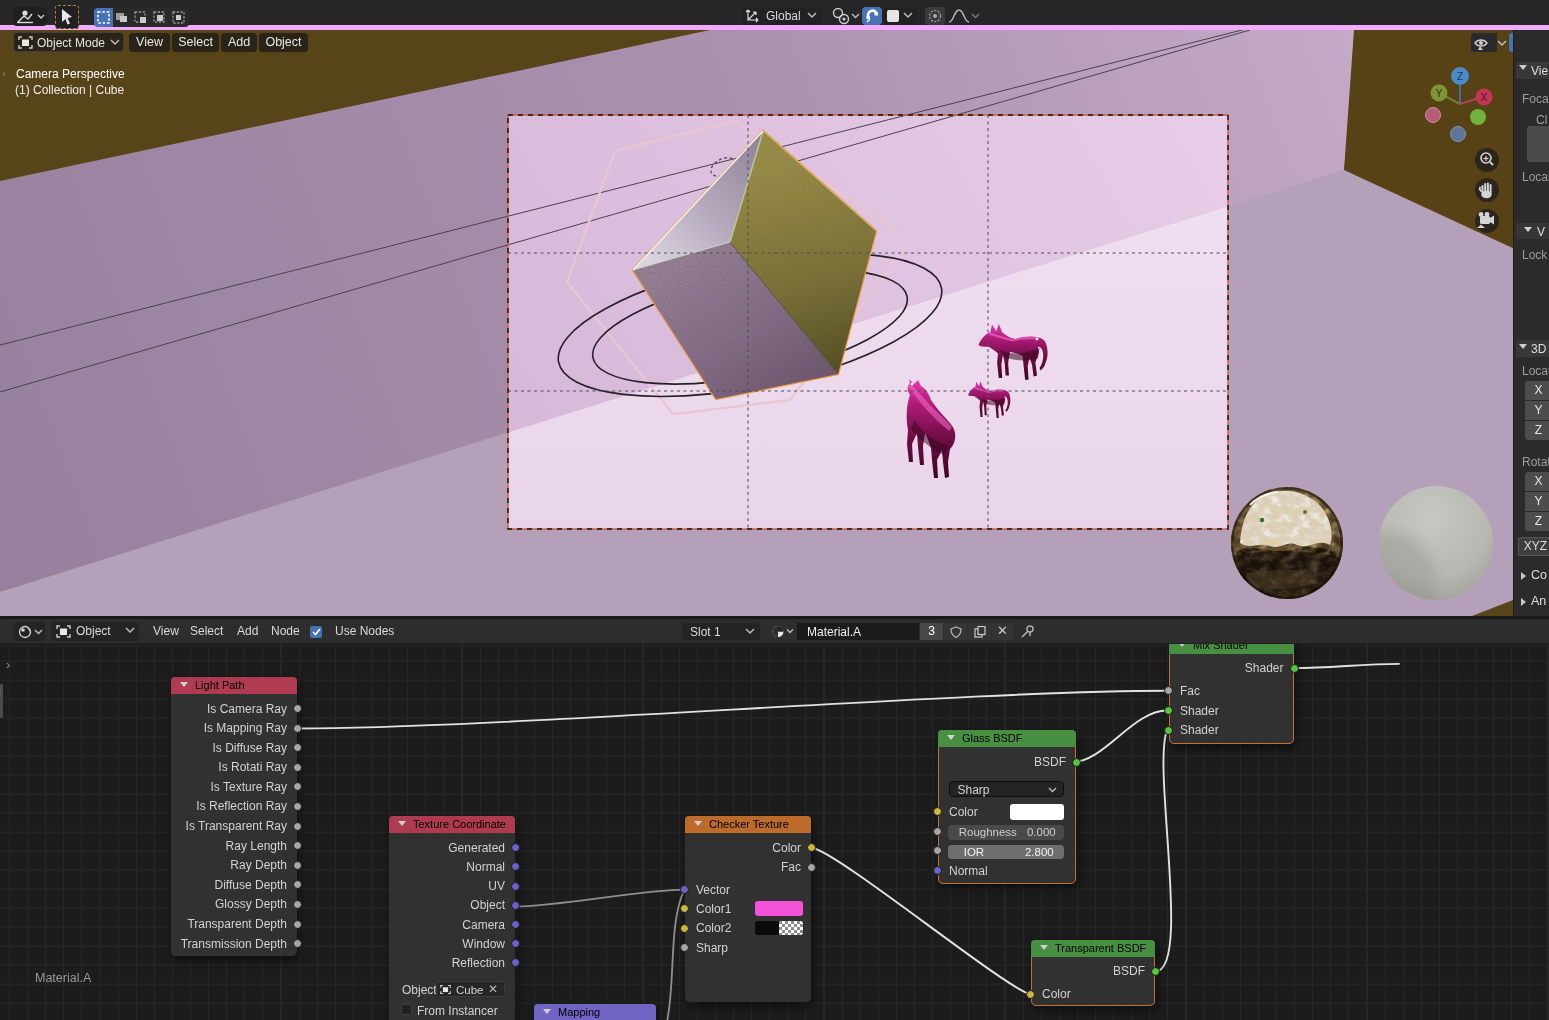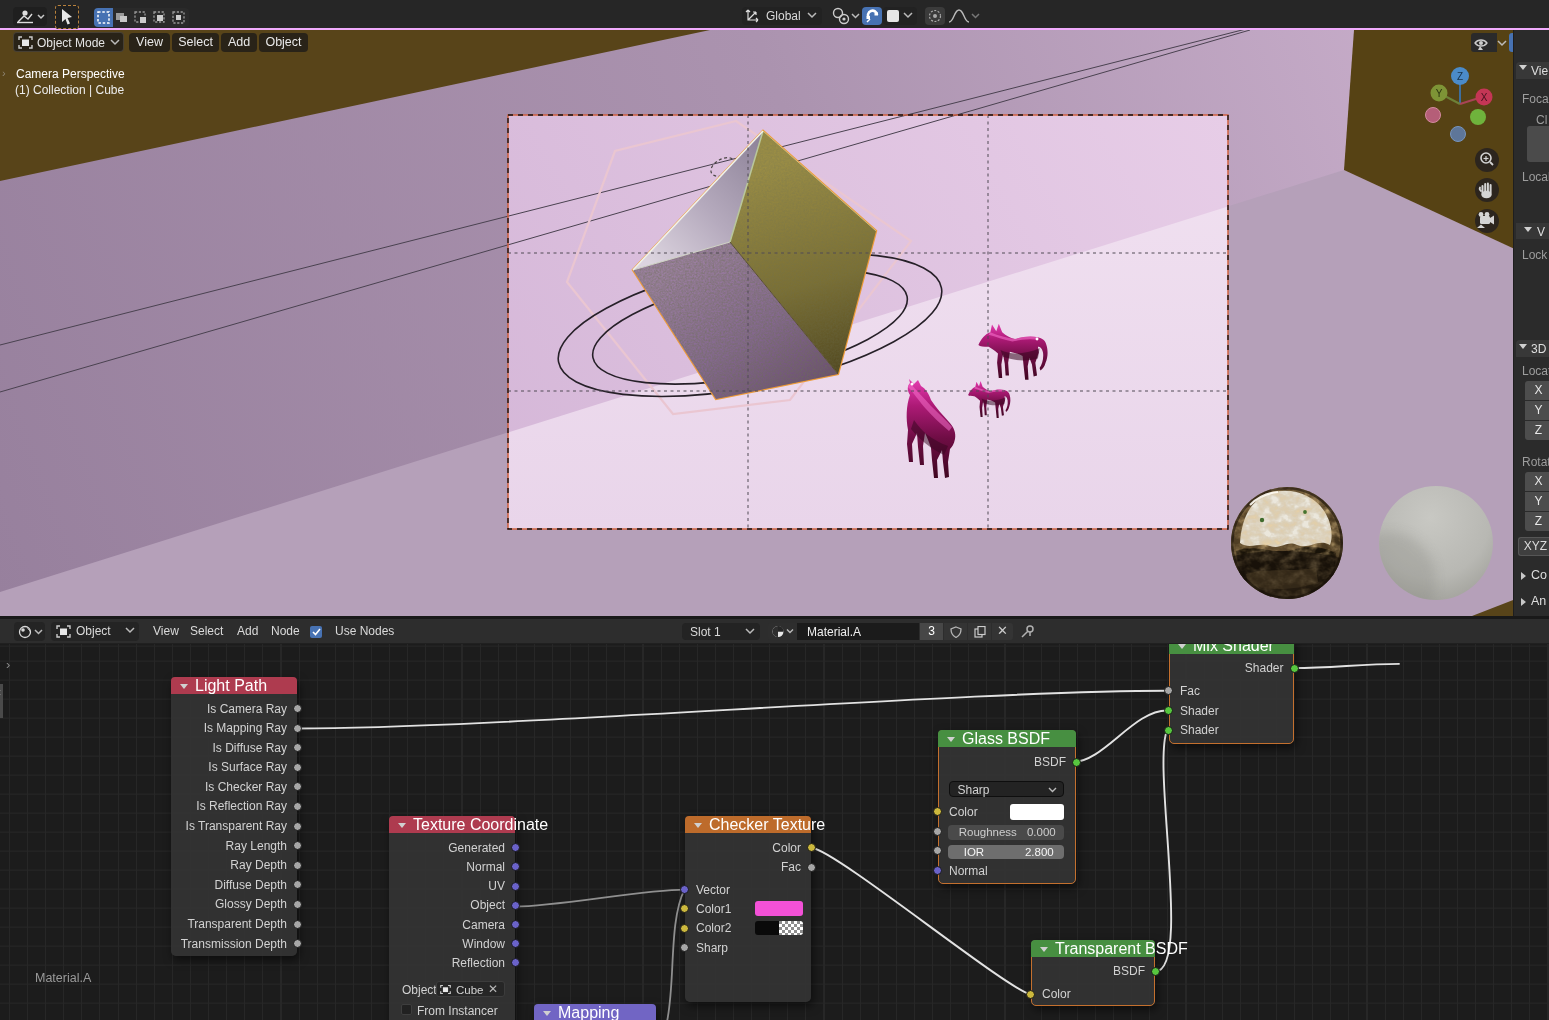--- a/index.html
+++ b/index.html
@@ -1,25 +1,25 @@
 <!DOCTYPE html>
 <html><head><meta charset="utf-8">
 <style>
 html,body{margin:0;padding:0;width:1549px;height:1020px;overflow:hidden;background:#1c1c1c;font-family:"Liberation Sans",sans-serif;}
 *{box-sizing:border-box}
 .abs{position:absolute}
-#topbar{position:absolute;left:0;top:0;width:1549px;height:30px;background:#262626;border-bottom:2px solid #f0abfc}
+#topbar{position:absolute;left:0;top:0;width:1549px;height:30px;background:#262626;border-bottom:5px solid #f0abfc}
 .tbtn{position:absolute;background:#1f1f1f;border-radius:4px}
 #nedhead{position:absolute;left:0;top:616px;width:1549px;height:28px;background:#191919}
 #nedbar{position:absolute;left:0;top:619px;width:1549px;height:25px;background:#2d2d2d;border-bottom:1px solid #202020}
 #nedarea{position:absolute;left:0;top:644px;width:1549px;height:376px;background-color:#1c1c1c;
  background-image:repeating-linear-gradient(to right,#272727 0 1px,transparent 1px 18.1px),repeating-linear-gradient(to bottom,#272727 0 1px,transparent 1px 19px);
  background-position:9px 16.6px;overflow:hidden}
 .node{position:absolute;border-radius:5px;box-shadow:2px 4px 10px rgba(0,0,0,.55);background:rgba(51,51,51,.97)}
-.nhead{position:absolute;left:0;top:0;right:0;height:17px;border-radius:4px 4px 0 0;color:#ffffff;font-size:16px;line-height:17px;white-space:nowrap}
+.nhead{position:absolute;left:0;top:0;right:0;height:17px;border-radius:4px 4px 0 0;color:#000000;font-size:11px;line-height:17px;white-space:nowrap}
 .nhead .tri{display:inline-block;margin:0 7px 0 9px;width:0;height:0;border-left:4px solid transparent;border-right:4px solid transparent;border-top:5px solid #d0d0d0;vertical-align:2px}
 .sel{outline:1.4px solid #c4702e;outline-offset:-1px}
 .row{position:absolute;font-size:12px;color:#d2d2d2;white-space:nowrap;line-height:14px}
 .rr{right:10px;text-align:right}
 .ll{left:11px}
 .sock{position:absolute;width:9px;height:9px;border-radius:50%;border:1px solid #171717}
 .sg{background:#a6a6a6}.sp{background:#6a62c9}.sy{background:#ccb83d}.sgr{background:#57c63f}.si{background:#6b63cf}
 .pill{position:absolute;border-radius:4px;font-size:12px;color:#dcdcdc}
 .menu{position:absolute;font-size:12.5px;color:#e8e8e8;background:rgba(30,28,25,.82);border-radius:4px;text-align:center}
 .hdrtxt{position:absolute;font-size:12px;color:#dadada;white-space:nowrap}
@@ -421,23 +421,23 @@
 <div class="hdrtxt" style="left:35px;top:327px;color:#9a9a9a;font-size:12.5px">Material.A</div>
 
 <div class="node" style="left:171px;top:33px;width:126px;height:279px">
  <div class="nhead" style="background:#ae3b4f"><span class="tri"></span>Light Path</div>
  <div class="row rr" style="top:24.5px;left:0;right:10px">Is Camera Ray</div>
       <div class="sock sg" style="right:-5px;top:27px"></div>
  <div class="row rr" style="top:44px;left:0;right:10px">Is Mapping Ray</div>
       <div class="sock sg" style="right:-5px;top:46.5px"></div>
  <div class="row rr" style="top:63.6px;left:0;right:10px">Is Diffuse Ray</div>
       <div class="sock sg" style="right:-5px;top:66.1px"></div>
- <div class="row rr" style="top:83.2px;left:0;right:10px">Is Surface Ray</div>
+ <div class="row rr" style="top:83.2px;left:0;right:10px">Is Rotati Ray</div>
       <div class="sock sg" style="right:-5px;top:85.7px"></div>
- <div class="row rr" style="top:102.8px;left:0;right:10px">Is Checker Ray</div>
+ <div class="row rr" style="top:102.8px;left:0;right:10px">Is Texture Ray</div>
       <div class="sock sg" style="right:-5px;top:105.3px"></div>
  <div class="row rr" style="top:122.4px;left:0;right:10px">Is Reflection Ray</div>
       <div class="sock sg" style="right:-5px;top:124.9px"></div>
  <div class="row rr" style="top:142px;left:0;right:10px">Is Transparent Ray</div>
       <div class="sock sg" style="right:-5px;top:144.5px"></div>
  <div class="row rr" style="top:161.6px;left:0;right:10px">Ray Length</div>
       <div class="sock sg" style="right:-5px;top:164.1px"></div>
  <div class="row rr" style="top:181.2px;left:0;right:10px">Ray Depth</div>
       <div class="sock sg" style="right:-5px;top:183.7px"></div>
  <div class="row rr" style="top:200.8px;left:12px;right:10px">Diffuse Depth</div>

